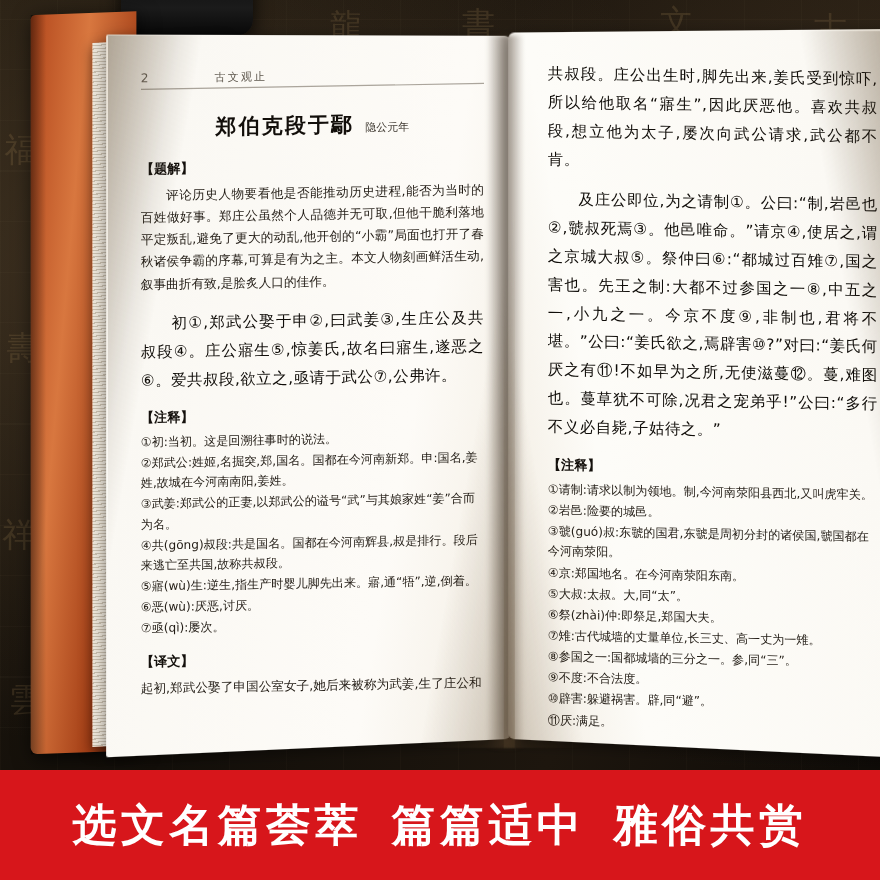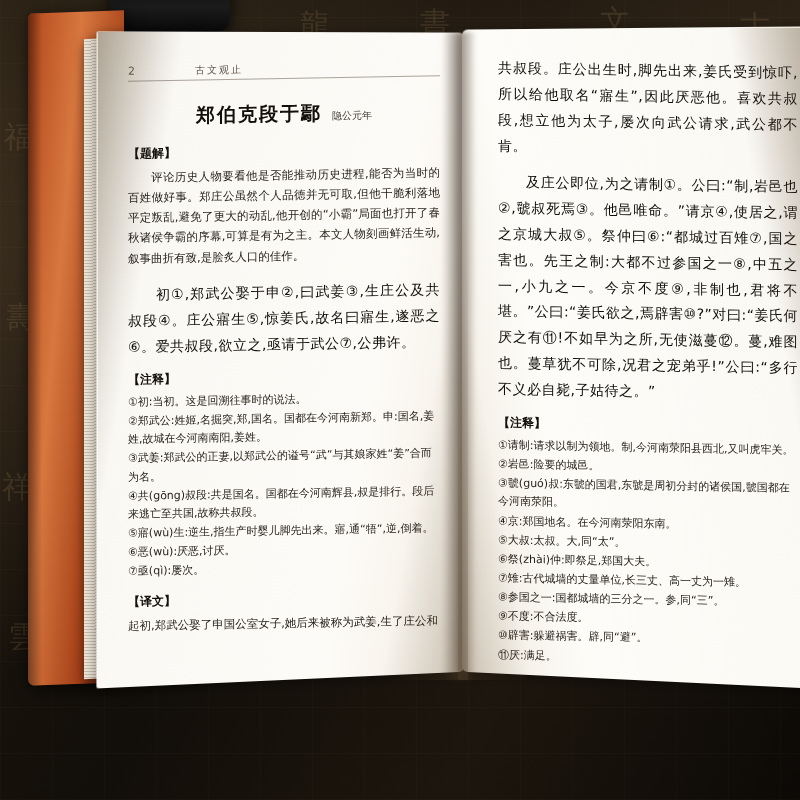--- a/index.html
+++ b/index.html
@@ -232,14 +232,19 @@
         <div class="note">⑩辟害:躲避祸害。辟,同“避”。</div>
         <div class="note">⑪厌:满足。</div>
       </div>
     </div>
 
     <div class="gutter"></div>
     <div class="shade shade-l"></div>
     <div class="shade shade-r"></div>
   </div>
 
+  <div class="banner">
+    <div class="banner-text">
+      <span>选文名篇荟萃</span><span class="banner-gap"></span><span>篇篇适中</span><span class="banner-gap"></span><span>雅俗共赏</span>
+    </div>
+  </div>
 
 </div>
 
 </body></html>

